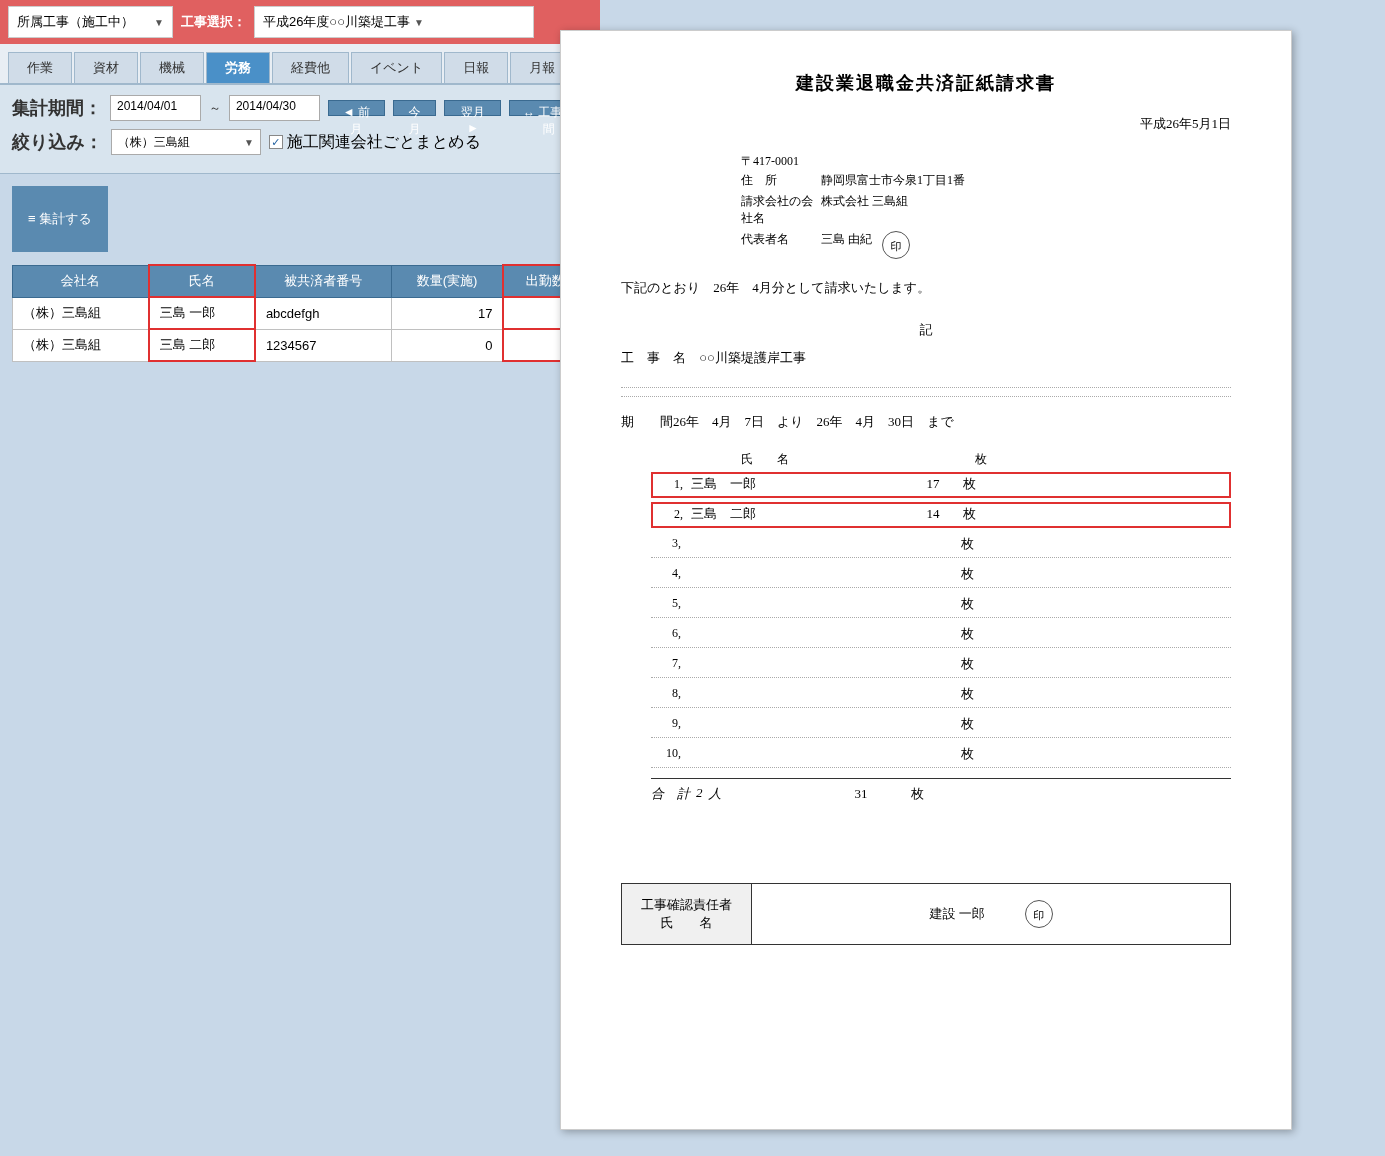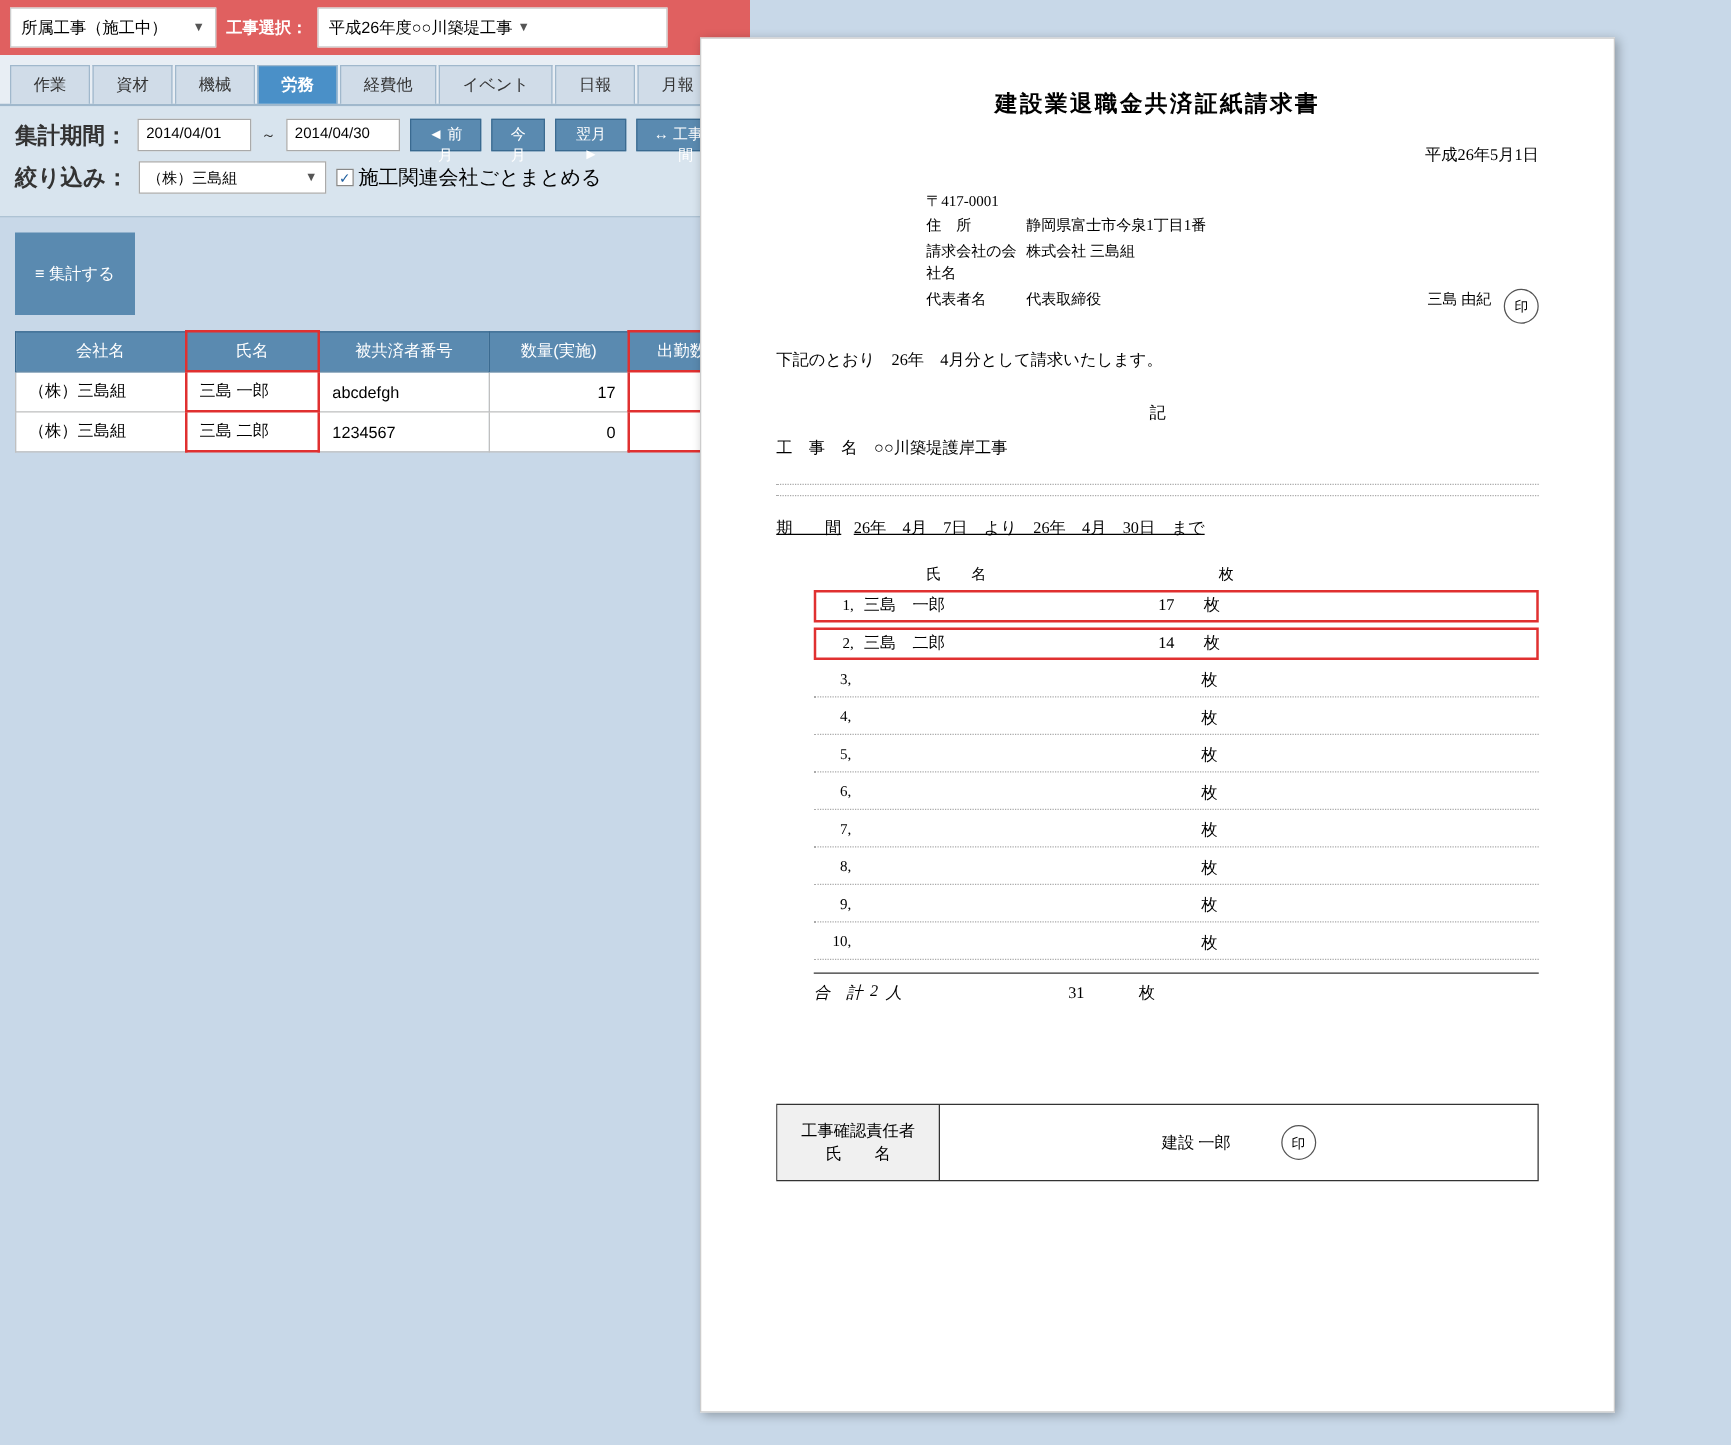--- a/index.html
+++ b/index.html
@@ -128,21 +128,21 @@
       color: #333;
     }
 
     .filter-btn {
       background: #5a8ab0;
       color: #fff;
       border: 1px solid #3a6a90;
       padding: 3px 10px;
       font-size: 12px;
       cursor: pointer;
-      height: 26px;
+      height: 16px;
     }
 
     .filter-select {
       background: #fff;
       border: 1px solid #aaa;
       padding: 3px 6px;
       font-size: 12px;
       height: 26px;
       min-width: 150px;
       display: flex;
@@ -275,23 +275,21 @@
 
     .doc-divider {
       border-top: 1px dotted #aaa;
       margin: 8px 0;
     }
 
     .doc-period {
       font-size: 13px;
       margin-bottom: 20px;
       display: flex;
-      gap: 10px;
       align-items: flex-start;
-      text-decoration: underline;
     }
 
     .worker-row {
       display: flex;
       align-items: center;
       font-size: 13px;
       margin-bottom: 4px;
       border-bottom: 1px dotted #aaa;
       padding-bottom: 2px;
       min-height: 26px;
@@ -509,21 +507,20 @@
     <div class="address-section">
       <span class="addr-label">住　所</span>
       <span class="addr-value">静岡県富士市今泉1丁目1番</span>
     </div>
     <div class="address-section">
       <span class="addr-label">請求会社の会社名</span>
       <span class="addr-value">株式会社  三島組</span>
     </div>
     <div class="address-section">
       <span class="addr-label">代表者名</span>
-      <span class="addr-value" style="margin-right:8px;">代表取締役</span>
       <span>三島 由紀</span>
       <span class="seal-mark" style="margin-left:10px;">印</span>
     </div>
   </div>
 
   <div class="doc-body">下記のとおり　26年　4月分として請求いたします。</div>
 
   <div class="doc-ki">記</div>
 
   <div class="doc-kiji">

